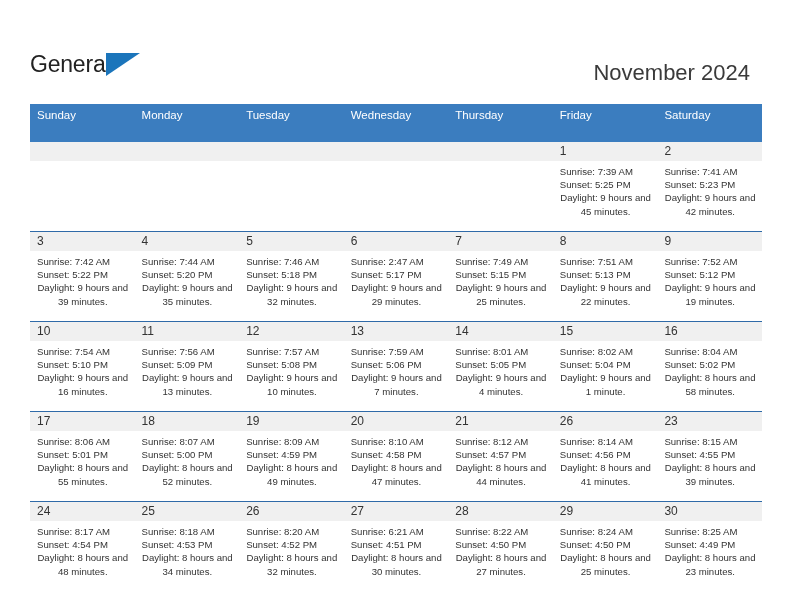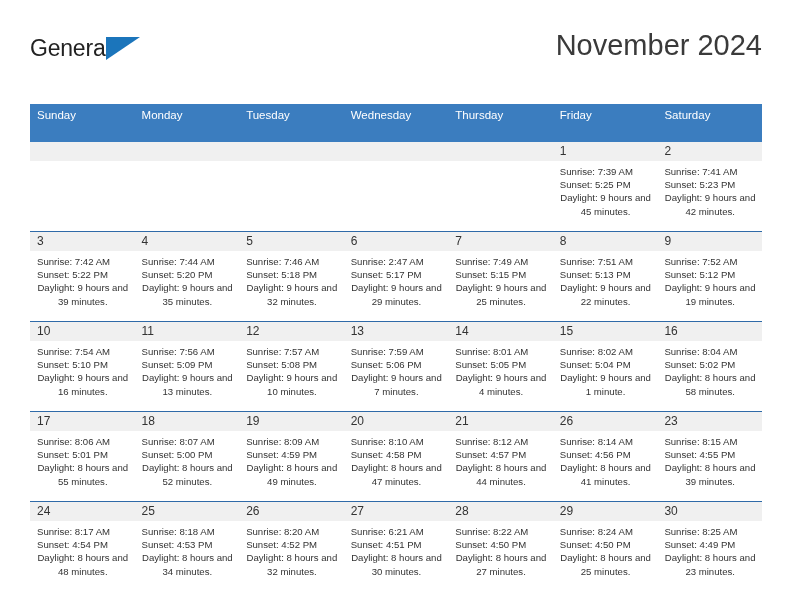--- a/index.html
+++ b/index.html
@@ -18,21 +18,21 @@
     position: relative;
     width: 792px;
     height: 612px;
     box-sizing: border-box;
   }
 
   
   .header {
     position: absolute;
     left: 30px;
-    top: 28px;
+    top: 44px;
     right: 30px;
     height: 68px;
   }
   .brand {
     position: absolute;
     left: 0;
     top: 6px;
     width: 220px;
     height: 56px;
   }
@@ -67,25 +67,25 @@
     margin-top: 44px;
   }
 
   .title-block {
     position: absolute;
     right: 0;
     top: 0;
     text-align: right;
   }
   .cal-title {
-    font-size: 29px;
+    font-size: 22px;
     color: #3a3a3a;
     font-weight: normal;
     line-height: 34px;
-    margin: 0;
+    margin: 12px;
     white-space: nowrap;
   }
   .cal-subtitle {
     font-size: 13.5px;
     color: #3a3a3a;
     line-height: 20px;
     margin: 4px 0 0 0;
     white-space: nowrap;
   }
 

